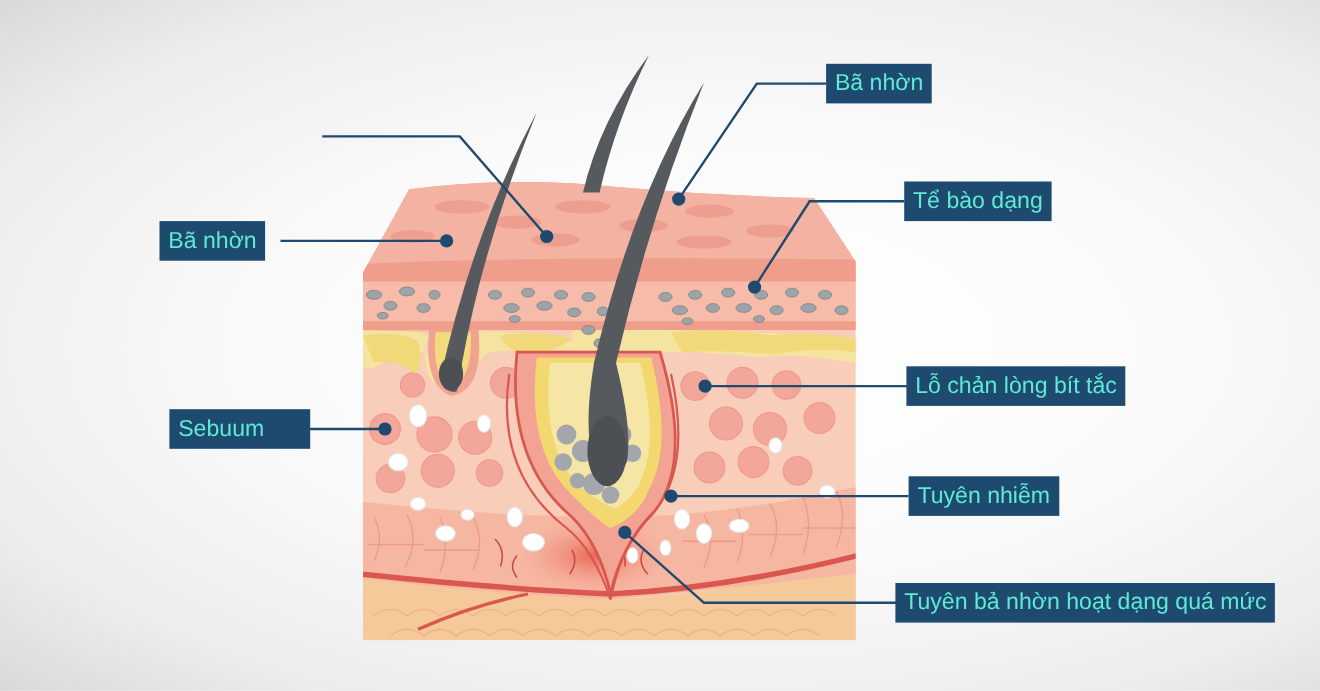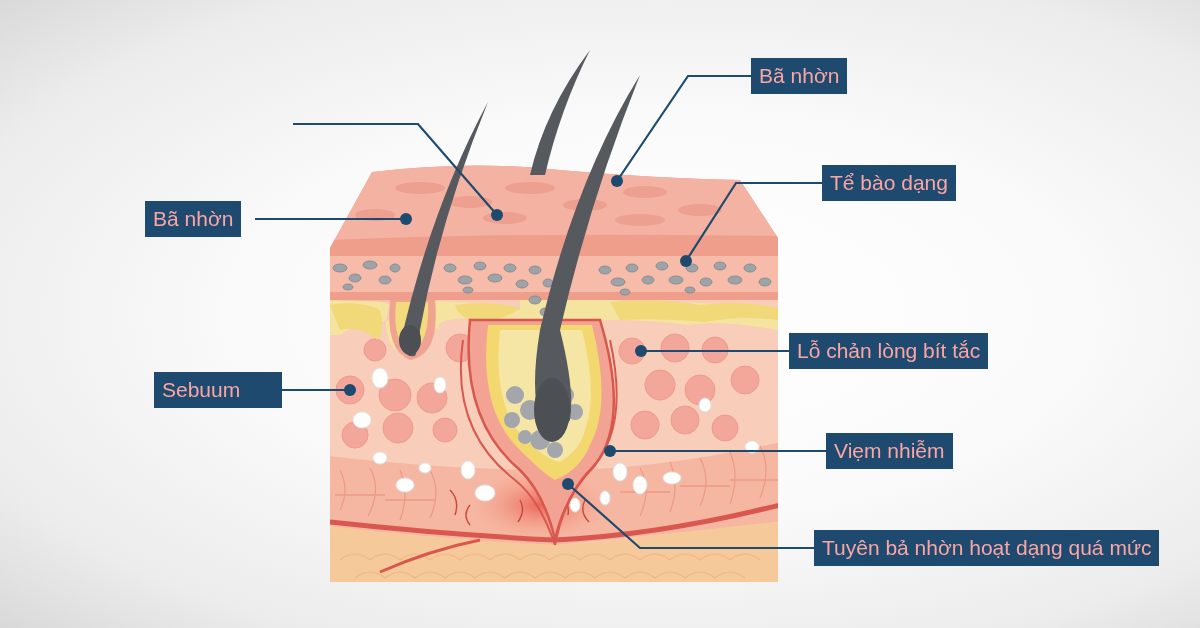--- a/index.html
+++ b/index.html
@@ -5,21 +5,21 @@
   html, body { margin: 0; padding: 0; }
   body {
     width: 1200px; height: 628px; overflow: hidden; position: relative;
     background: radial-gradient(ellipse at 55% 50%, #ffffff 0%, #fafafa 45%, #ececec 80%, #d9d9d9 100%);
     font-family: "Liberation Sans", sans-serif;
   }
   #diagram { position: absolute; left: 0; top: 0; }
   .label {
     position: absolute;
     background: #1d4a6e;
-    color: #fca5a5;
+    color: #5eead4;
     font-family: "Liberation Sans", sans-serif;
     font-size: 21px;
     line-height: 36px;
     height: 36px;
     padding: 0 8px;
     white-space: nowrap;
     box-sizing: border-box;
   }
 </style>
 </head>
@@ -205,16 +205,16 @@
     <circle cx="641" cy="351" r="6"></circle>
     <circle cx="350" cy="390" r="6"></circle>
     <circle cx="610" cy="451" r="6"></circle>
     <circle cx="568" cy="484" r="6"></circle>
   </g>
 </svg>
 
 <div class="label" style="left:751px; top:58px;">Bã nhờn</div>
 <div class="label" style="left:822px; top:165px;">Tể bào dạng</div>
 <div class="label" style="left:145px; top:201px;">Bã nhờn</div>
-<div class="label" style="left:789px; top:333px;">Lỗ chản lòng bít tắc</div>
+<div class="label" style="left:824px; top:333px;">Lỗ chản lòng bít tắc</div>
 <div class="label" style="left:154px; top:372px; width:128px;">Sebuum</div>
-<div class="label" style="left:826px; top:433px;">Viẹm nhiễm</div>
+<div class="label" style="left:826px; top:433px;">Tuyên nhiễm</div>
 <div class="label" style="left:814px; top:530px;">Tuyên bả nhờn hoạt dạng quá mức</div>
 
 </body></html>

